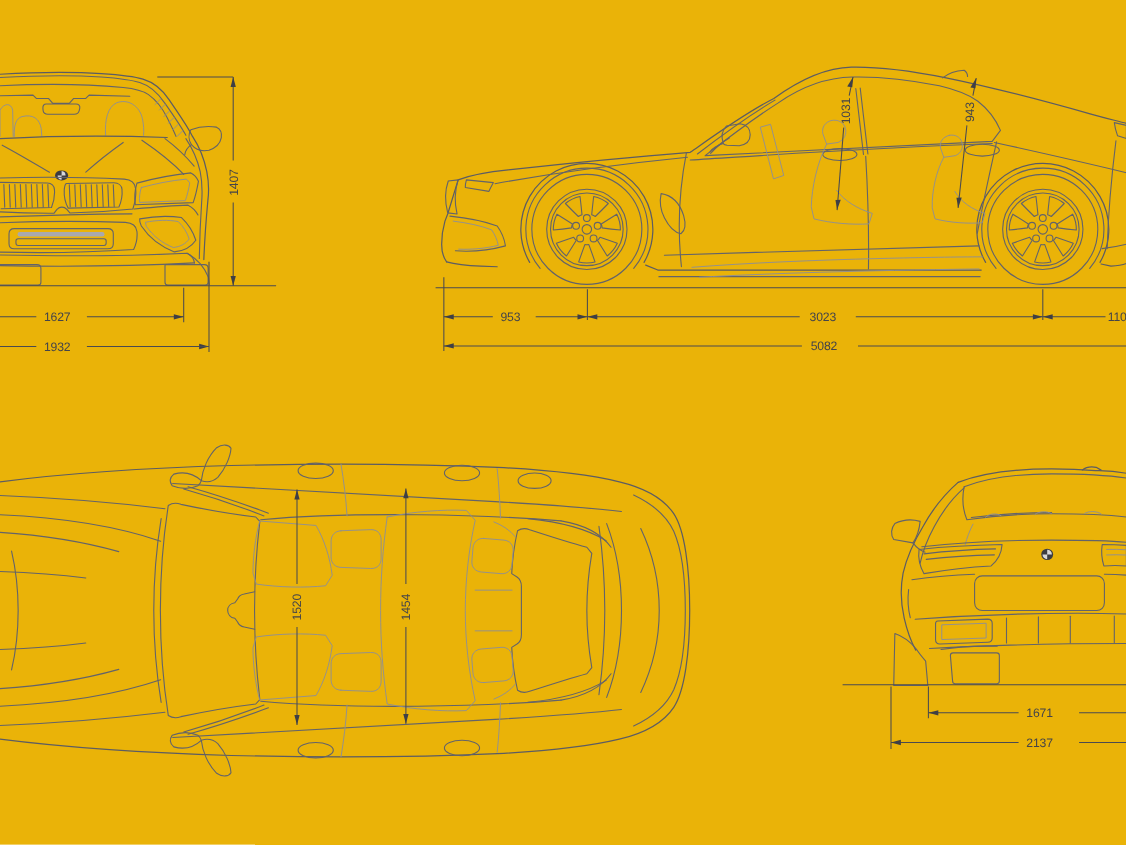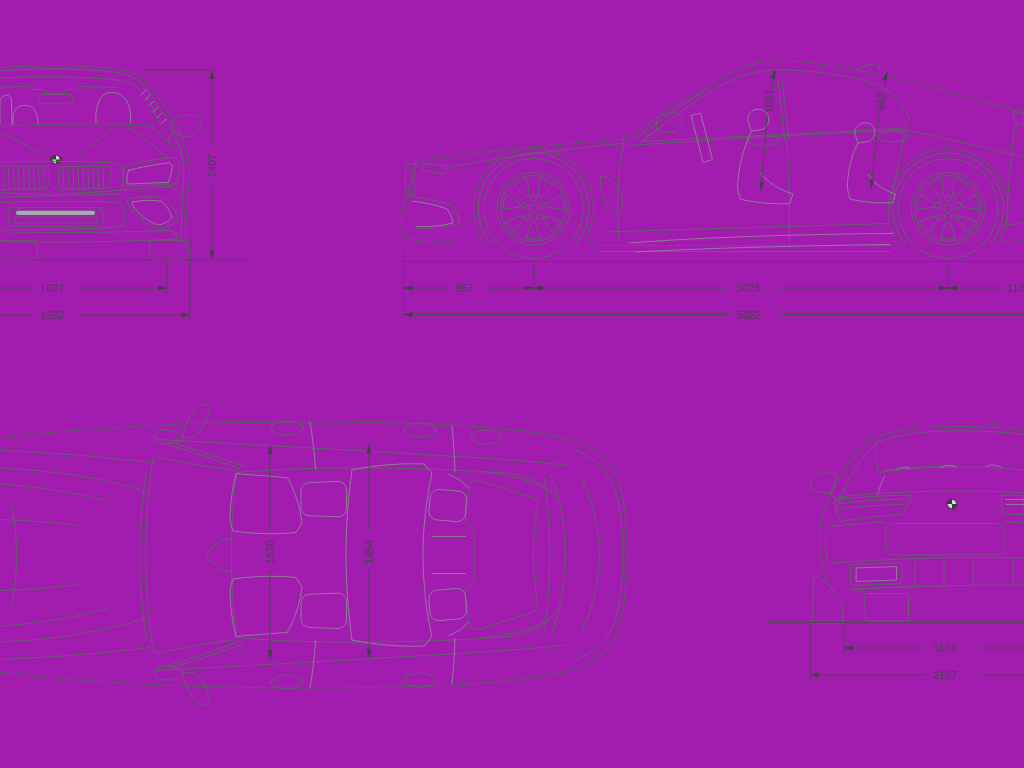--- a/index.html
+++ b/index.html
@@ -1,16 +1,16 @@
 <!DOCTYPE html>
 <html><head>
 <meta charset="utf-8">
 <style>
   html,body{margin:0;padding:0;background:#fff;}
-  .wrap{width:1024px;height:768px;position:relative;background:#a21caf;overflow:hidden;}
+  .wrap{width:1024px;height:768px;position:relative;background:#eab308;overflow:hidden;}
   svg{position:absolute;top:0;left:0;}
   .c{stroke:#63636a;stroke-width:1;fill:none;stroke-linecap:round;stroke-linejoin:round;}
   .k{stroke:#5c5c63;stroke-width:1.1;fill:none;stroke-linecap:round;stroke-linejoin:round;}
   .l{stroke:#8e8e94;stroke-width:0.85;fill:none;stroke-linecap:round;stroke-linejoin:round;}
   .d{stroke:#4a4a50;stroke-width:0.95;fill:none;}
   .a{fill:#3f3f45;stroke:none;}
   text{fill:#44444a;font-family:"Liberation Sans",sans-serif;font-size:11.1px;letter-spacing:-0.15px;}
 </style>
 </head>
 <body>

